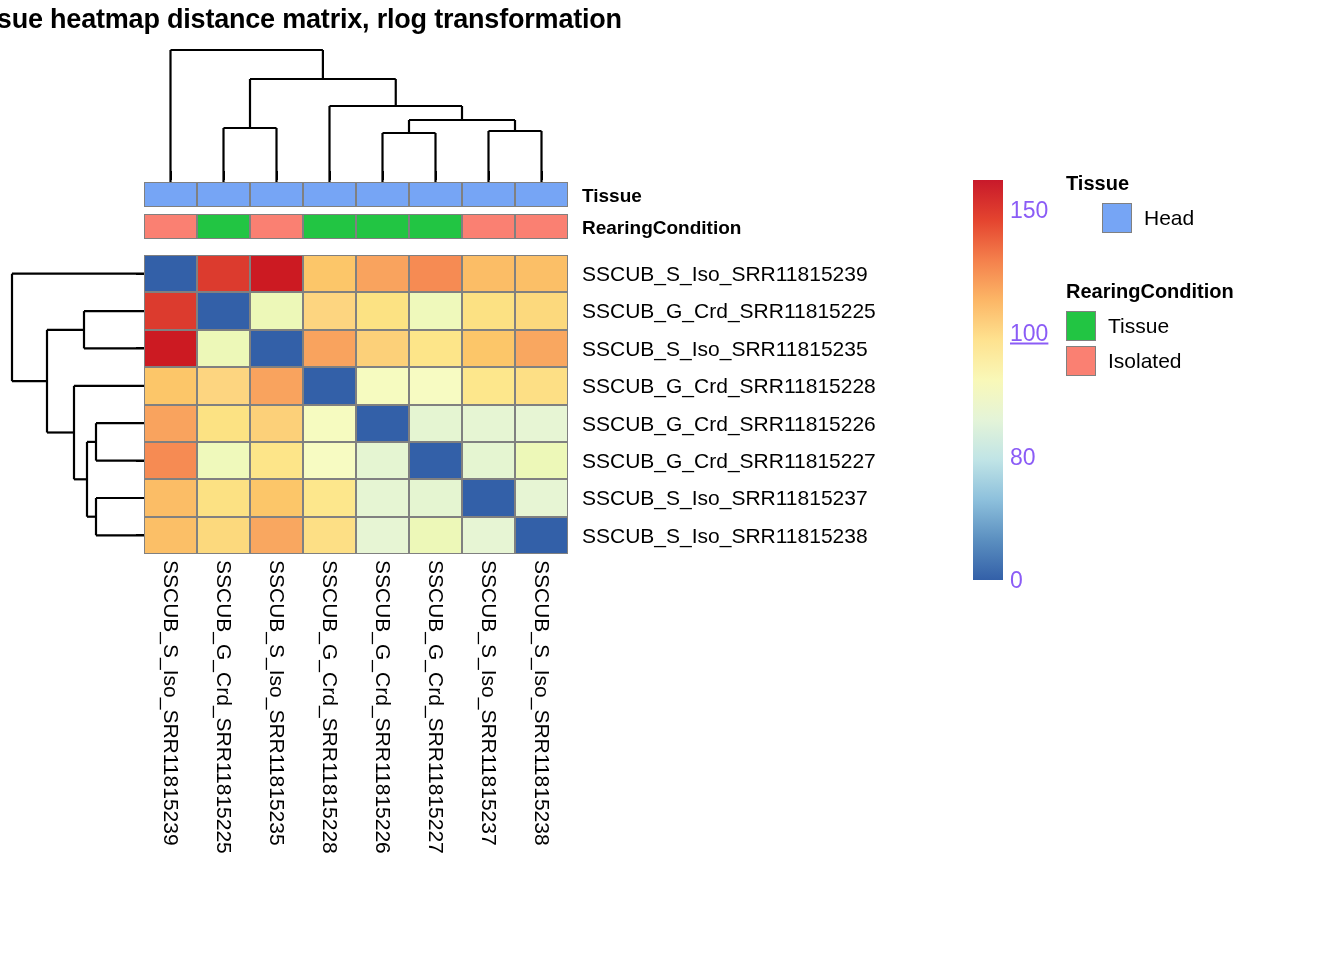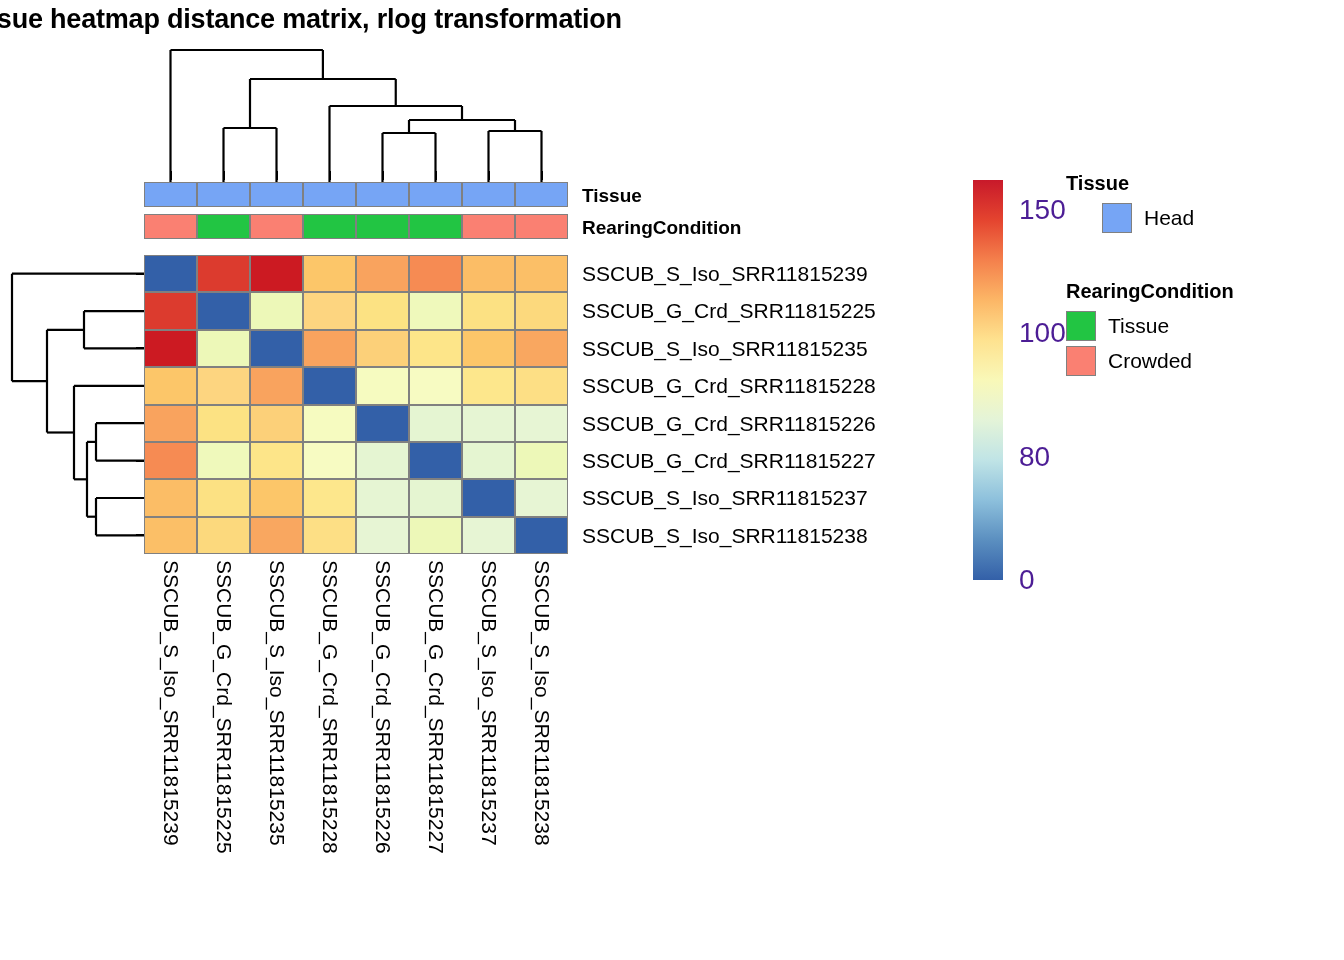--- a/index.html
+++ b/index.html
@@ -144,25 +144,24 @@
     width: 30px;
     height: 400px;
   }
   #colorbar {
     width: 30px;
     height: 400px;
   }
   .cb-tick-label {
     position: absolute;
     left: 1010px;
-    font-size: 28px;
-    color: #4c1d95;
+    font-size: 23px;
+    color: #8b5cf6;
     white-space: nowrap;
     transform: translateY(-50%);
-    margin-left: 9px;
   }
 
   
   .legend-title {
     left: 1066px;
     font-size: 20px;
     font-weight: bold;
     color: #000000;
     white-space: nowrap;
   }
@@ -410,28 +409,28 @@
     </div>
 
   <div class="abs" id="colorbar-wrap">
     <div id="colorbar" style="background: linear-gradient(rgb(200, 25, 42), rgb(228, 68, 47), rgb(244, 128, 76), rgb(252, 182, 102), rgb(254, 226, 143), rgb(249, 248, 184), rgb(228, 244, 216), rgb(192, 228, 230), rgb(141, 192, 220), rgb(91, 143, 192), rgb(51, 96, 168));"></div>
   </div>
 
   <div class="abs legend-title" id="legend-title-tissue">Tissue</div>
   <div class="abs legend-title" id="legend-title-rearing">RearingCondition</div>
 
 <div class="cb-tick-label" style="top: 209.63px;">150</div>
-    <div class="cb-tick-label" style="top: 333.086px;">100</div>
+    <div class="cb-tick-label" style="top: 333.086px; text-decoration: underline;">100</div>
     <div class="cb-tick-label" style="top: 456.543px;">80</div>
     <div class="cb-tick-label" style="top: 580px;">0</div>
     <div class="legend-entry" style="top: 203px; padding-left: 36px;">
       <div class="legend-swatch" style="background: rgb(118, 165, 245);"></div>
       <div class="legend-label">Head</div>
     </div>
     <div class="legend-entry" style="top: 311px;">
       <div class="legend-swatch" style="background: rgb(34, 197, 67);"></div>
       <div class="legend-label">Tissue</div>
     </div>
     <div class="legend-entry" style="top: 346px;">
       <div class="legend-swatch" style="background: rgb(250, 128, 114);"></div>
-      <div class="legend-label">Crowded</div>
+      <div class="legend-label">Isolated</div>
     </div>
   </div>
 
 </body></html>

